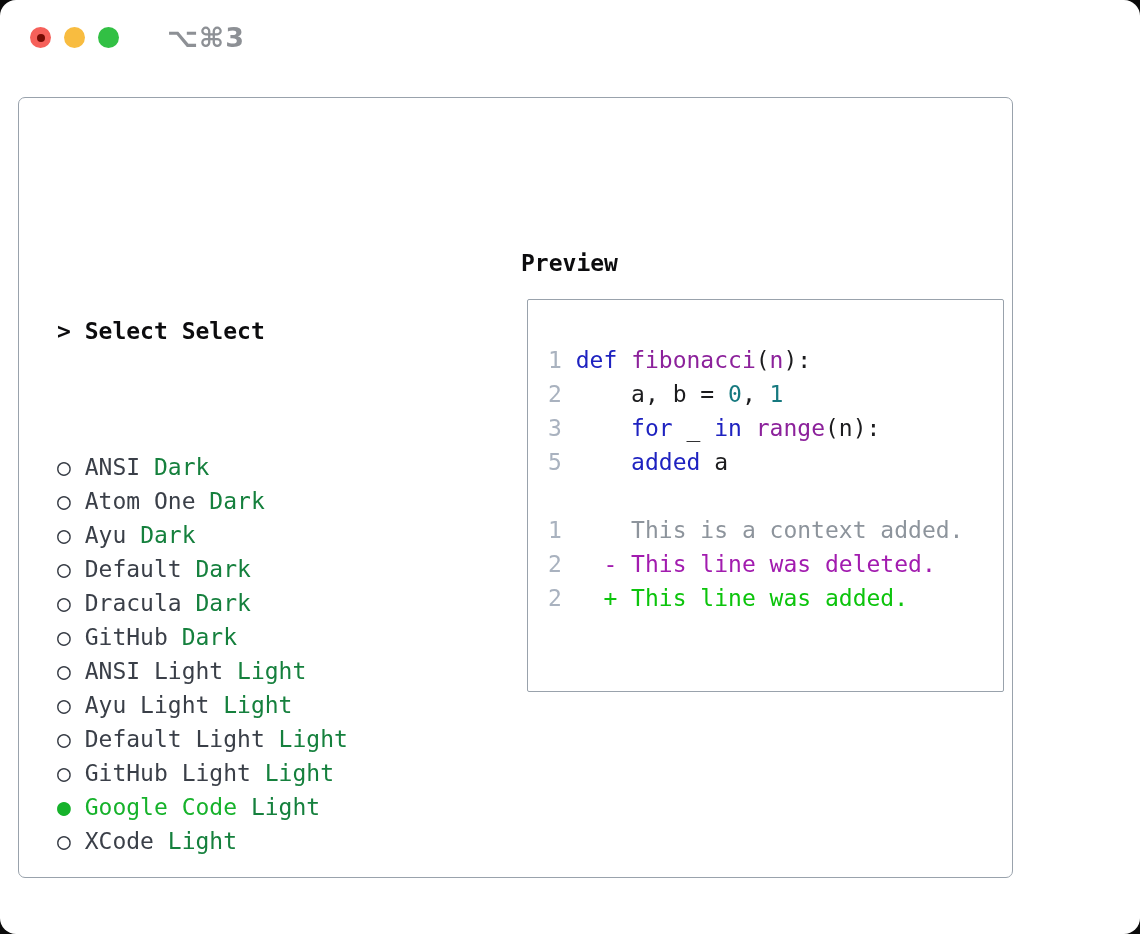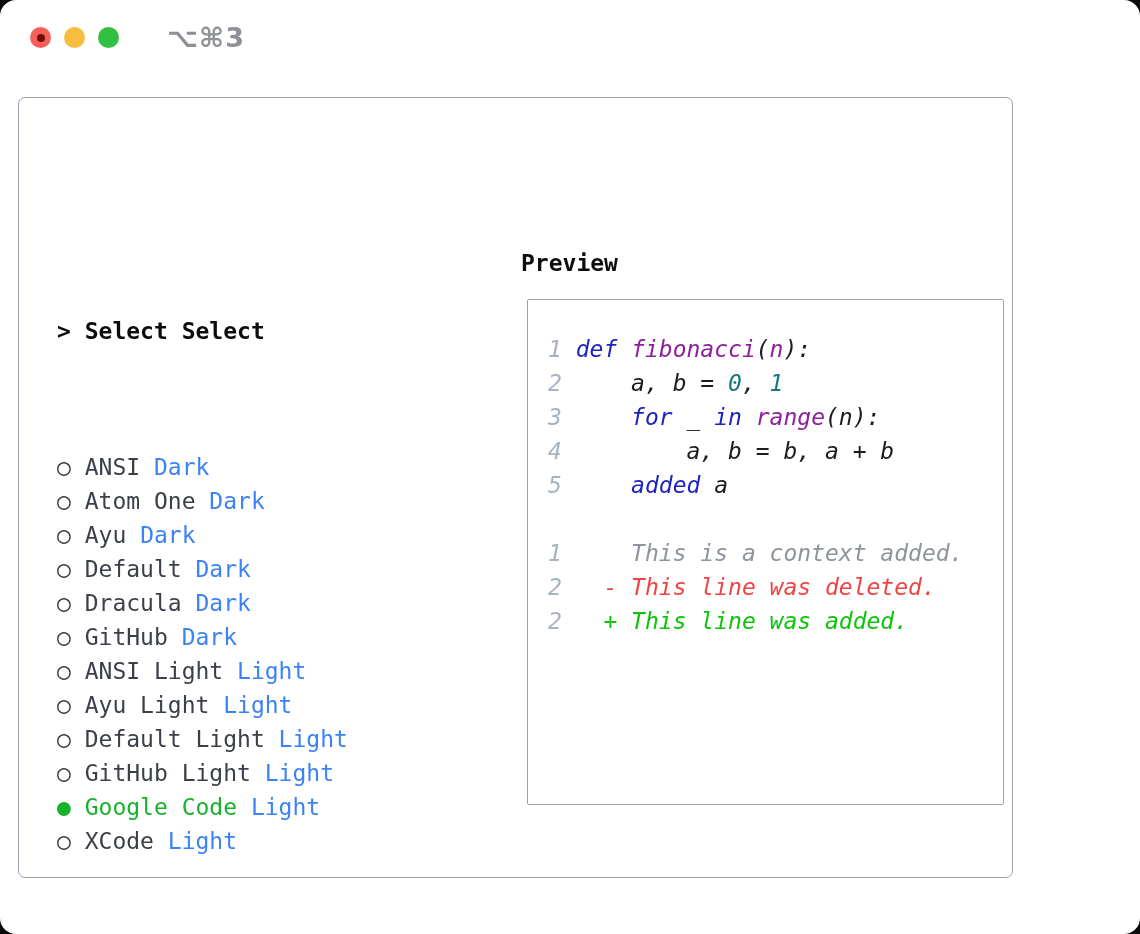--- a/index.html
+++ b/index.html
@@ -34,41 +34,41 @@
   
   .left-panel{
     position:absolute;left:38px;top:148px;width:460px;
     font-size:23px;line-height:34px;white-space:pre;
   }
   .row{height:34px;}
   .hdr{font-weight:bold;color:#0c0c0e;}
   .prompt{font-weight:bold;color:#0c0c0e;}
   .marker{color:#3a3f48;}
   .name{color:#3a3f48;}
-  .tag{color:#3b82f6;margin-top:23px;}
+  .tag{color:#15803d;margin-top:23px;}
   .row.selected .marker,.row.selected .name{color:#16b22b;}
   
   .preview-label{
     position:absolute;left:502px;top:148px;
     font-size:23px;line-height:34px;font-weight:bold;color:#0c0c0e;
   }
   .preview-box{
-    position:absolute;left:508px;top:201px;width:477px;height:506px;
+    position:absolute;left:508px;top:201px;width:477px;height:393px;
     border:1.5px solid #99a2ac;border-radius:2px;background:#fff;
-    box-sizing:border-box;padding:32px 0 0 20px;overflow:hidden;font-style:italic;
+    box-sizing:border-box;padding:43px 0 0 20px;overflow:hidden;
   }
   .pline{font-size:23px;line-height:34px;height:34px;white-space:pre;}
   .num{color:#a9b2bf;}
   .pl{color:#1c1c1e;}
   .kw{color:#1e22c0;}
   .fn{color:#8c219b;}
   .prm{color:#8c219b;}
   .lit{color:#16797f;}
   .ctx{color:#8d949c;}
-  .del{color:#ef4444;}
+  .del{color:#a21caf;}
   .add{color:#0cc40c;}
 </style>
 </head>
 <body>
 
 <div class="window">
 
   <div class="traffic red"></div>
   <div class="traffic yellow"></div>
   <div class="traffic green"></div>
@@ -92,21 +92,20 @@
       
     </div>
 
     <div class="preview-label">Preview</div>
 
     <div class="preview-box">
       <div id="preview-lines">
           <div class="pline"><span class="num">1</span><span class="pl"> </span><span class="kw">def</span><span class="pl"> </span><span class="fn">fibonacci</span><span class="pl">(</span><span class="prm">n</span><span class="pl">):</span></div>
           <div class="pline"><span class="num">2</span><span class="pl">     </span><span class="pl">a, b = </span><span class="lit">0</span><span class="pl">, </span><span class="lit">1</span></div>
           <div class="pline"><span class="num">3</span><span class="pl">     </span><span class="kw">for</span><span class="pl"> _ </span><span class="kw">in</span><span class="pl"> </span><span class="fn">range</span><span class="pl">(n):</span></div>
-          <div class="pline"><span class="num">4</span><span class="pl">         </span><span class="pl">a, b = b, a + b</span></div>
           <div class="pline"><span class="num">5</span><span class="pl">     </span><span class="kw">added</span><span class="pl"> a</span></div>
           <div class="pline"> </div>
           <div class="pline"><span class="num">1</span><span class="pl">     </span><span class="ctx">This is a context added.</span></div>
           <div class="pline"><span class="num">2</span><span class="pl">   </span><span class="del">- This line was deleted.</span></div>
           <div class="pline"><span class="num">2</span><span class="pl">   </span><span class="add">+ This line was added.</span></div>
         </div>
     </div>
 
   </div>
 </div>

